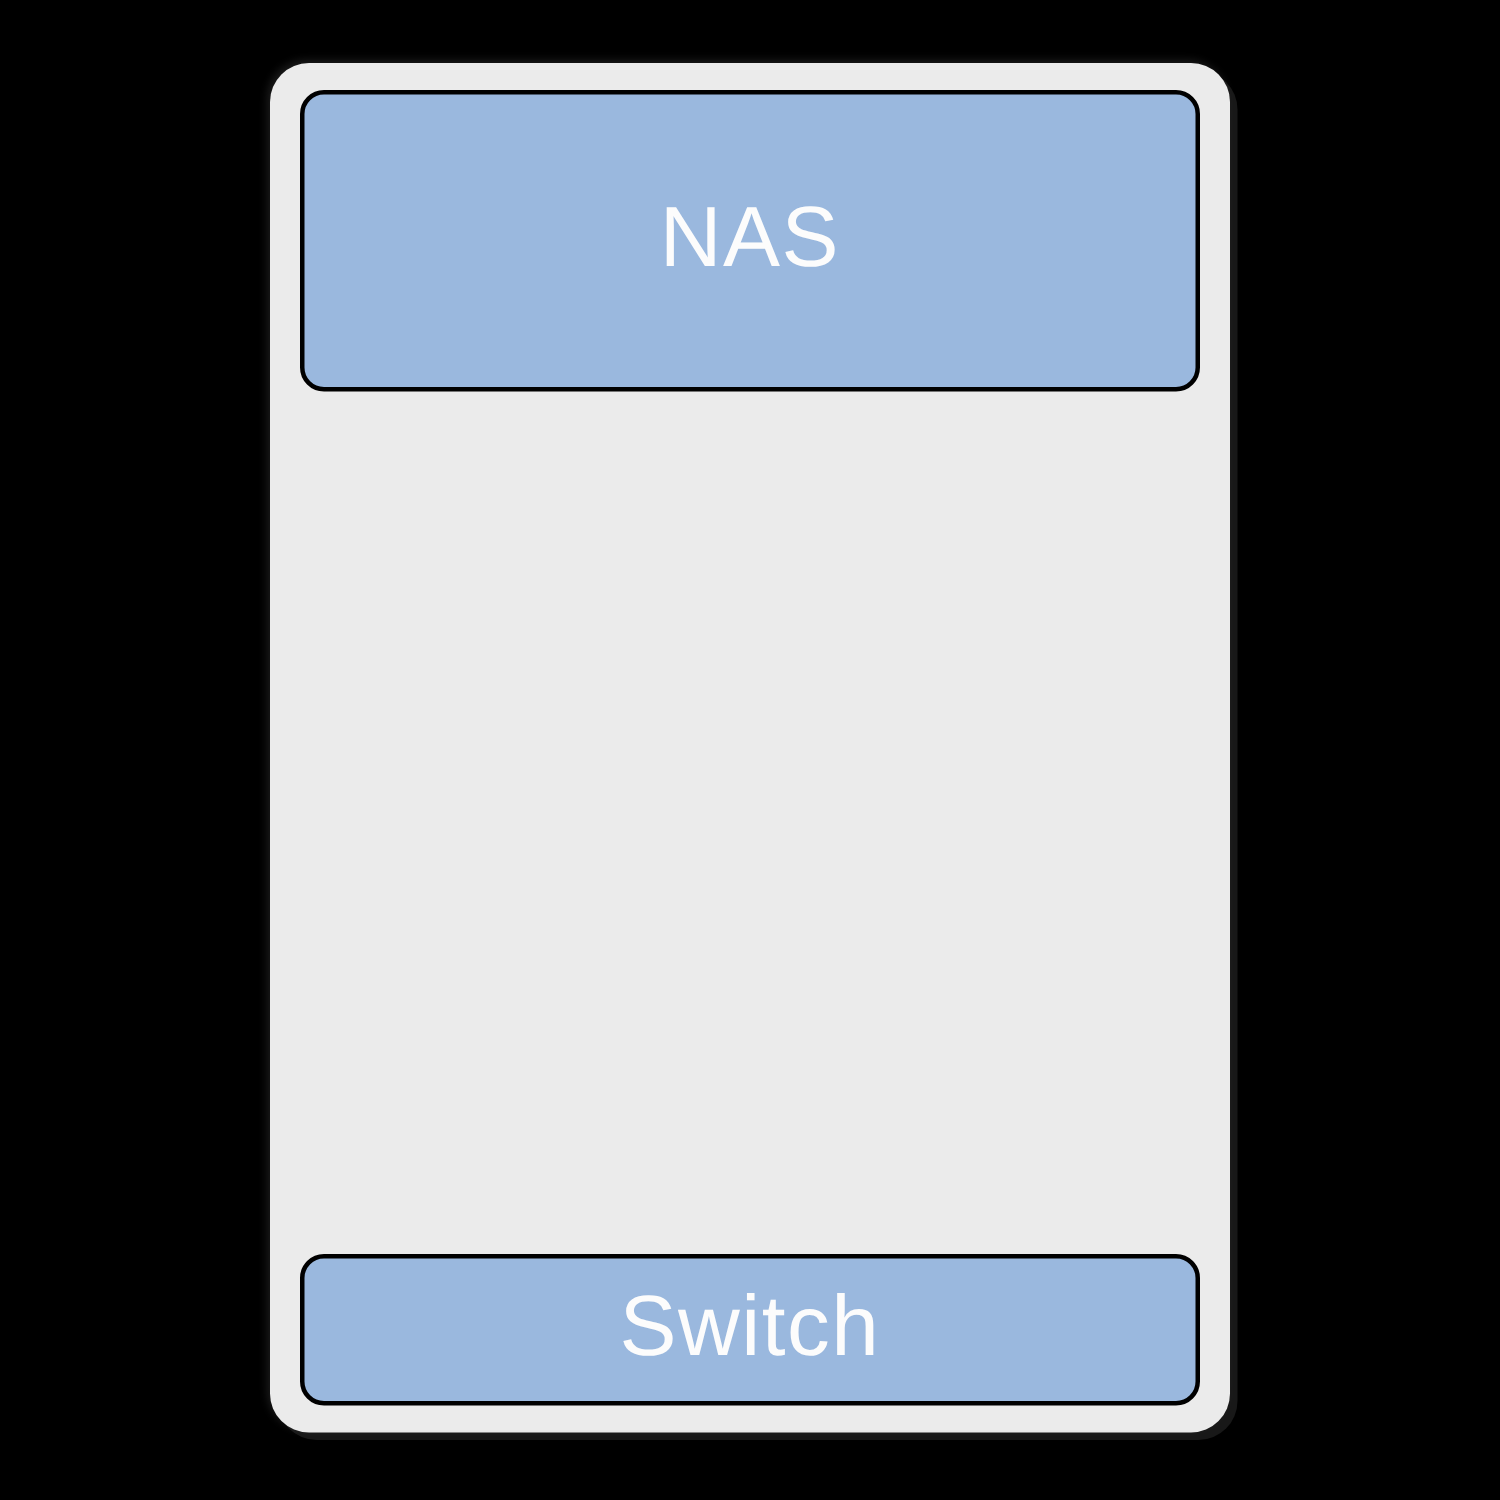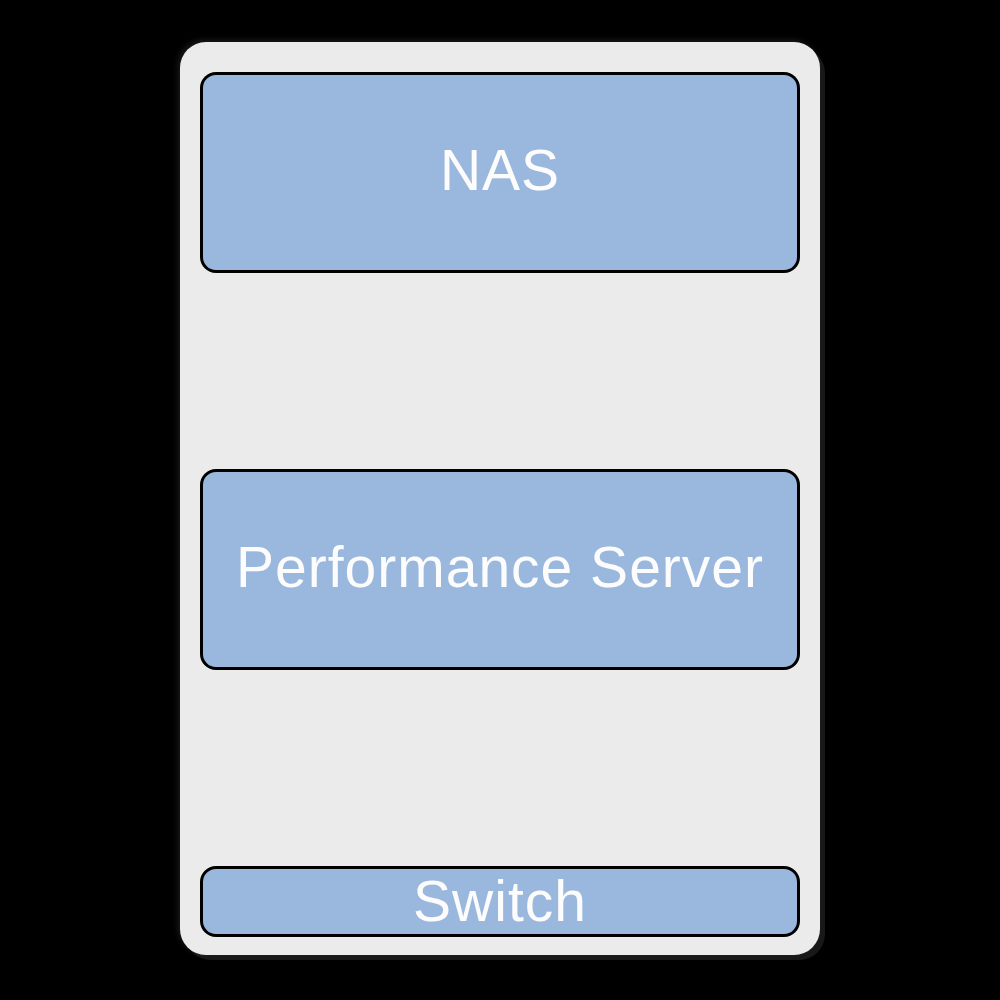--- a/index.html
+++ b/index.html
@@ -38,47 +38,43 @@
     box-shadow: 5px 5px 0 rgba(70, 70, 70, 0.35), -2px -2px 6px rgba(60, 60, 60, 0.45);
   }
   .node {
     width: 100%;
     background: var(--node-fill);
     border: 3.5px solid var(--node-border);
     border-radius: 16px;
     display: flex;
     align-items: center;
     justify-content: center;
-    margin-top: 12px;
   }
   .node.tall  { height: 201px; }
-  .node.short { height: 71px; align-items: flex-end; }
+  .node.short { height: 101px; }
   .node-label {
     color: var(--label-text);
     font-size: 57px;
     font-weight: 400;
     letter-spacing: 1px;
     white-space: nowrap;
     line-height: 1;
     padding-bottom: 4px;
   }
 </style>
 </head>
 <body>
 
 <div class="canvas">
   <div class="rack">
 
     <div class="node tall">
       <span class="node-label">NAS</span>
     </div>
 
-    <div class="node tall">
-      <span class="node-label">Performance Server</span>
-    </div>
 
 
     <div class="node short">
       <span class="node-label">Switch</span>
     </div>
 
 
   </div>
 </div>
 

